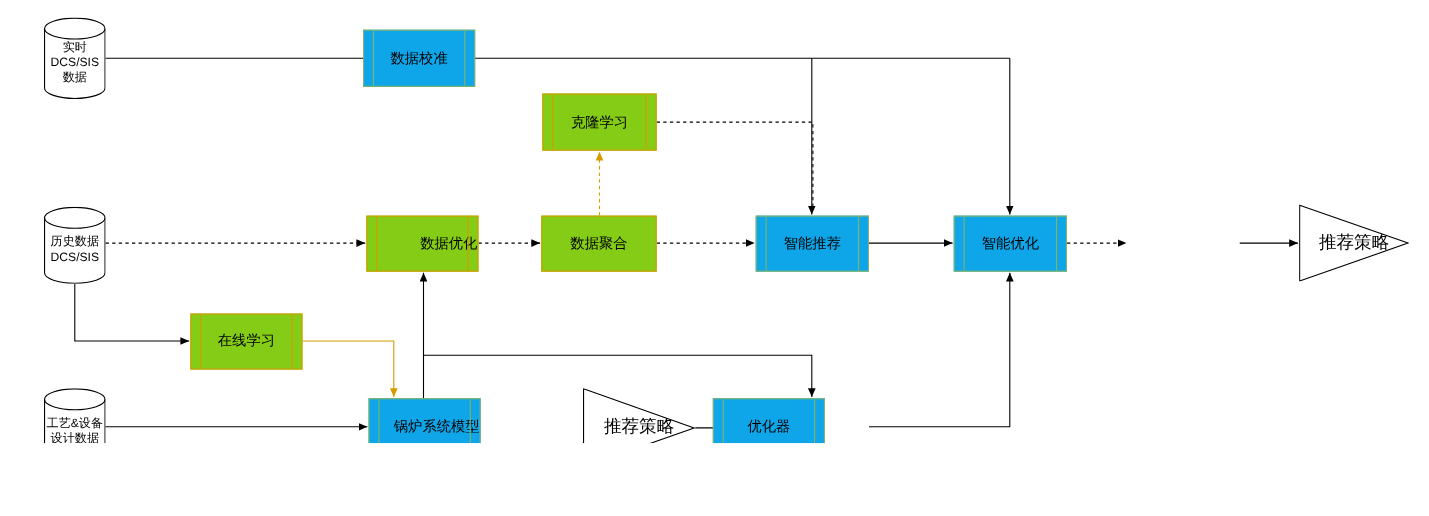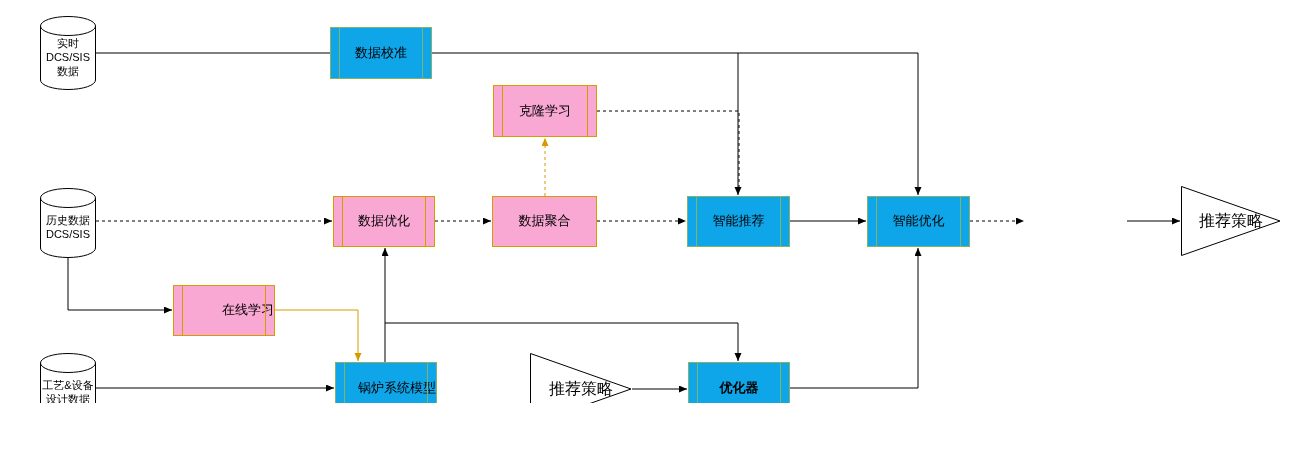--- a/index.html
+++ b/index.html
@@ -8,21 +8,21 @@
     font-family:"Liberation Sans","DejaVu Sans",sans-serif;overflow:hidden;
   }
   .wires{position:absolute;left:0;top:0;}
   .node{
     position:absolute;box-sizing:border-box;display:flex;
     align-items:center;justify-content:center;text-align:center;
     color:#000;font-size:13px;line-height:1.25;
   }
   .process{border:1px solid;}
   .process.green{background:#0ea5e9;border-color:#82b366;--bc:#82b366;}
-  .process.orange{background:#f9a8d4;border-color:#d79b00;--bc:#d79b00;}
+  .process.orange{background:#84cc16;border-color:#d79b00;--bc:#d79b00;}
   .process:not(.plain)::before,
   .process:not(.plain)::after{
     content:"";position:absolute;top:0;bottom:0;width:1px;background:var(--bc);
   }
   .process:not(.plain)::before{left:8px;}
   .process:not(.plain)::after{right:8px;}
   .shape svg{position:absolute;left:0;top:0;width:100%;height:100%;}
   .cyl .lbl{position:relative;font-size:11px;white-space:pre-line;padding-top:10px;}
   .tri .lbl{position:relative;font-size:16px;}
   .lbl{position:relative;}
@@ -94,46 +94,46 @@
   </div>
 
   <div class="node process green" style="left:330px;top:27px;width:102px;height:52px;">
     <span class="lbl">数据校准</span>
   </div>
 
   <div class="node process orange" style="left:493px;top:85px;width:104px;height:52px;">
     <span class="lbl">克隆学习</span>
   </div>
 
-  <div class="node process orange" style="left:333px;top:196px;width:102px;height:51px;">
+  <div class="node process orange" style="left:333px;top:196px;width:102px;height:51px;justify-content:flex-end;">
     <span class="lbl">数据优化</span>
   </div>
 
   <div class="node process orange plain" style="left:492px;top:196px;width:105px;height:51px;">
     <span class="lbl">数据聚合</span>
   </div>
 
   <div class="node process green" style="left:687px;top:196px;width:103px;height:51px;">
     <span class="lbl">智能推荐</span>
   </div>
 
   <div class="node process green" style="left:867px;top:196px;width:103px;height:51px;">
     <span class="lbl">智能优化</span>
   </div>
 
 
-  <div class="node process orange" style="left:173px;top:285px;width:102px;height:51px;justify-content:flex-end;">
+  <div class="node process orange" style="left:173px;top:285px;width:102px;height:51px;">
     <span class="lbl">在线学习</span>
   </div>
 
   <div class="node process green" style="left:335px;top:362px;width:102px;height:52px;justify-content:flex-end;">
     <span class="lbl">锅炉系统模型</span>
   </div>
 
-  <div class="node process green" style="left:688px;top:362px;width:102px;height:52px;font-weight:bold;">
+  <div class="node process green" style="left:648px;top:362px;width:102px;height:52px;">
     <span class="lbl">优化器</span>
   </div>
 
   <div class="node shape tri" style="left:1181px;top:186px;width:100px;height:70px;">
     <svg viewBox="0 0 100 70">
       <polygon points="0.5,0.5 99,35 0.5,69.5" fill="#ffffff" stroke="#000"></polygon>
     </svg>
     <span class="lbl">推荐策略</span>
   </div>
 

